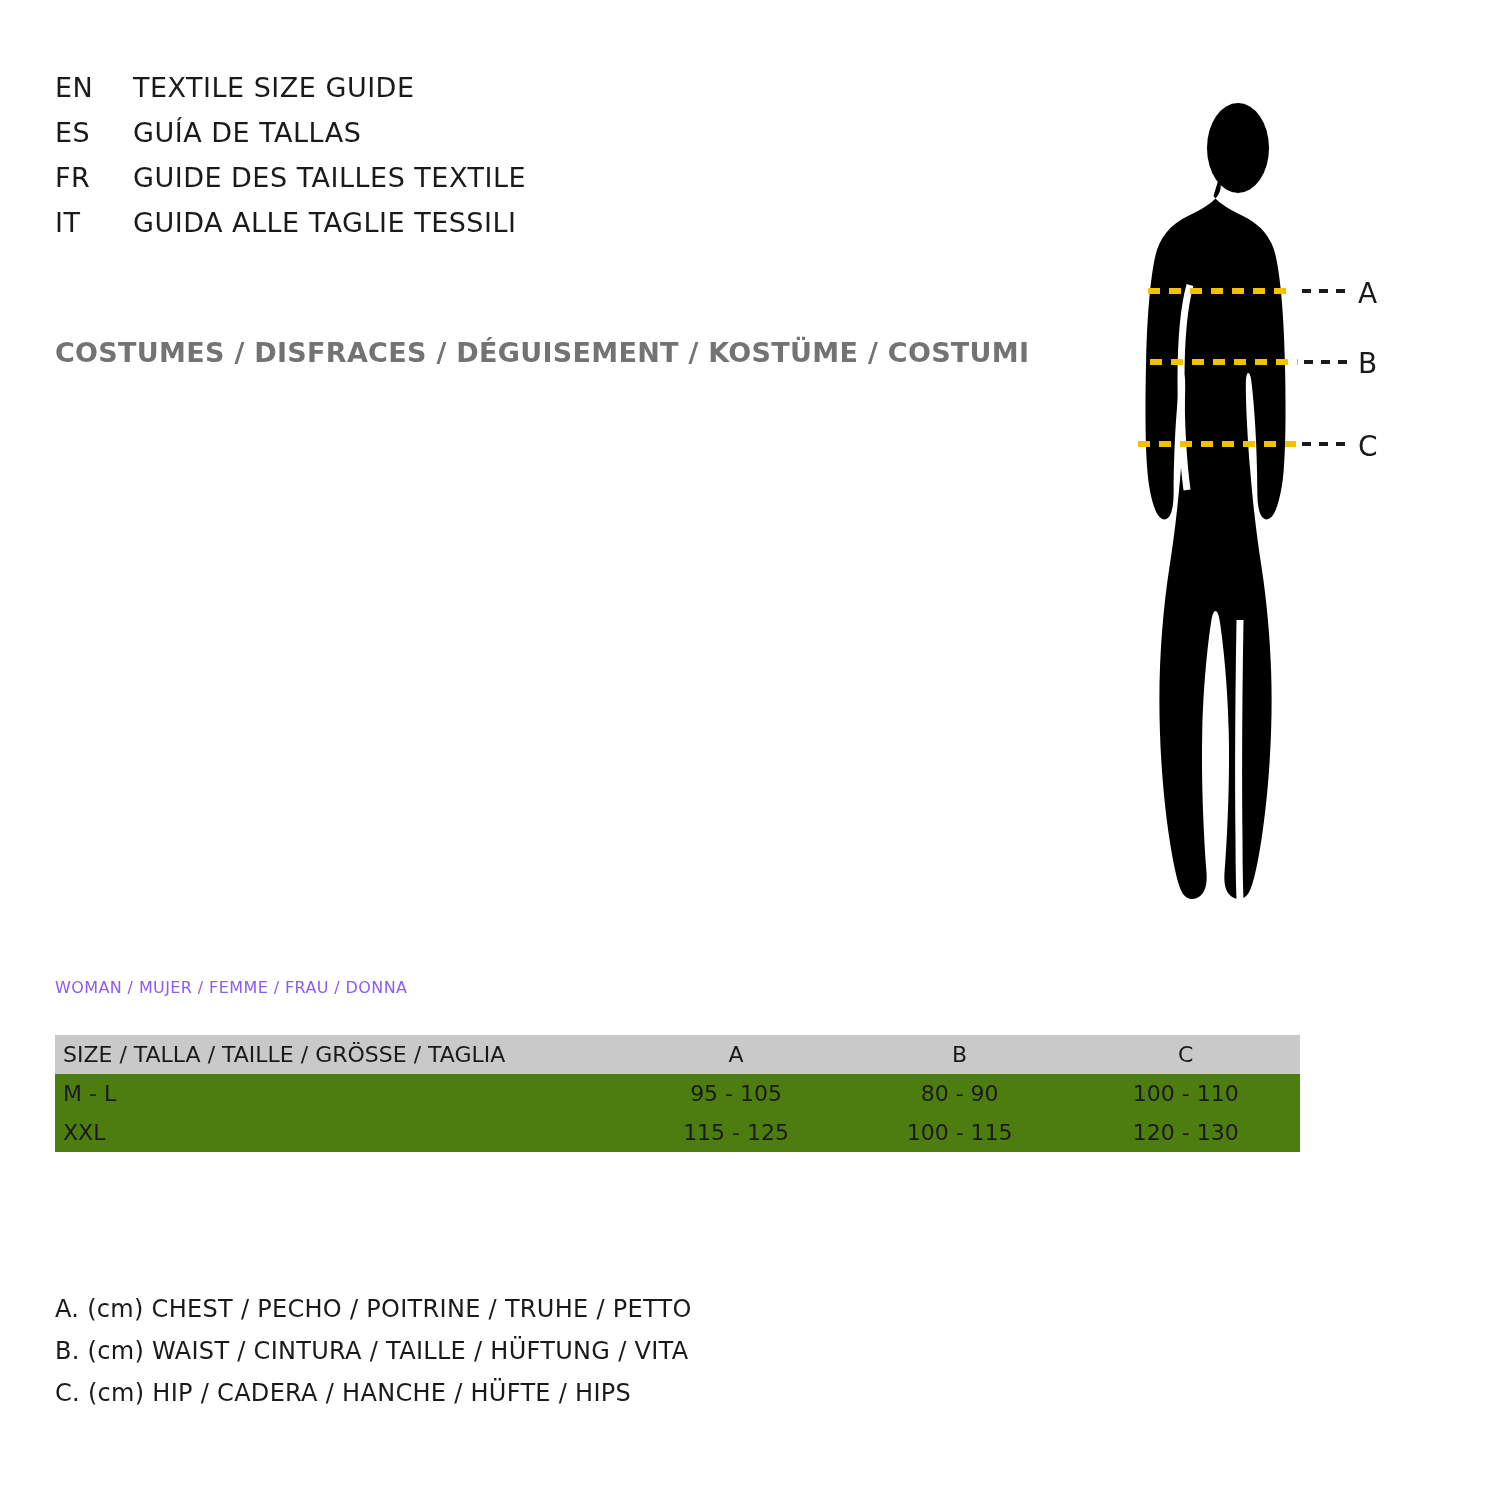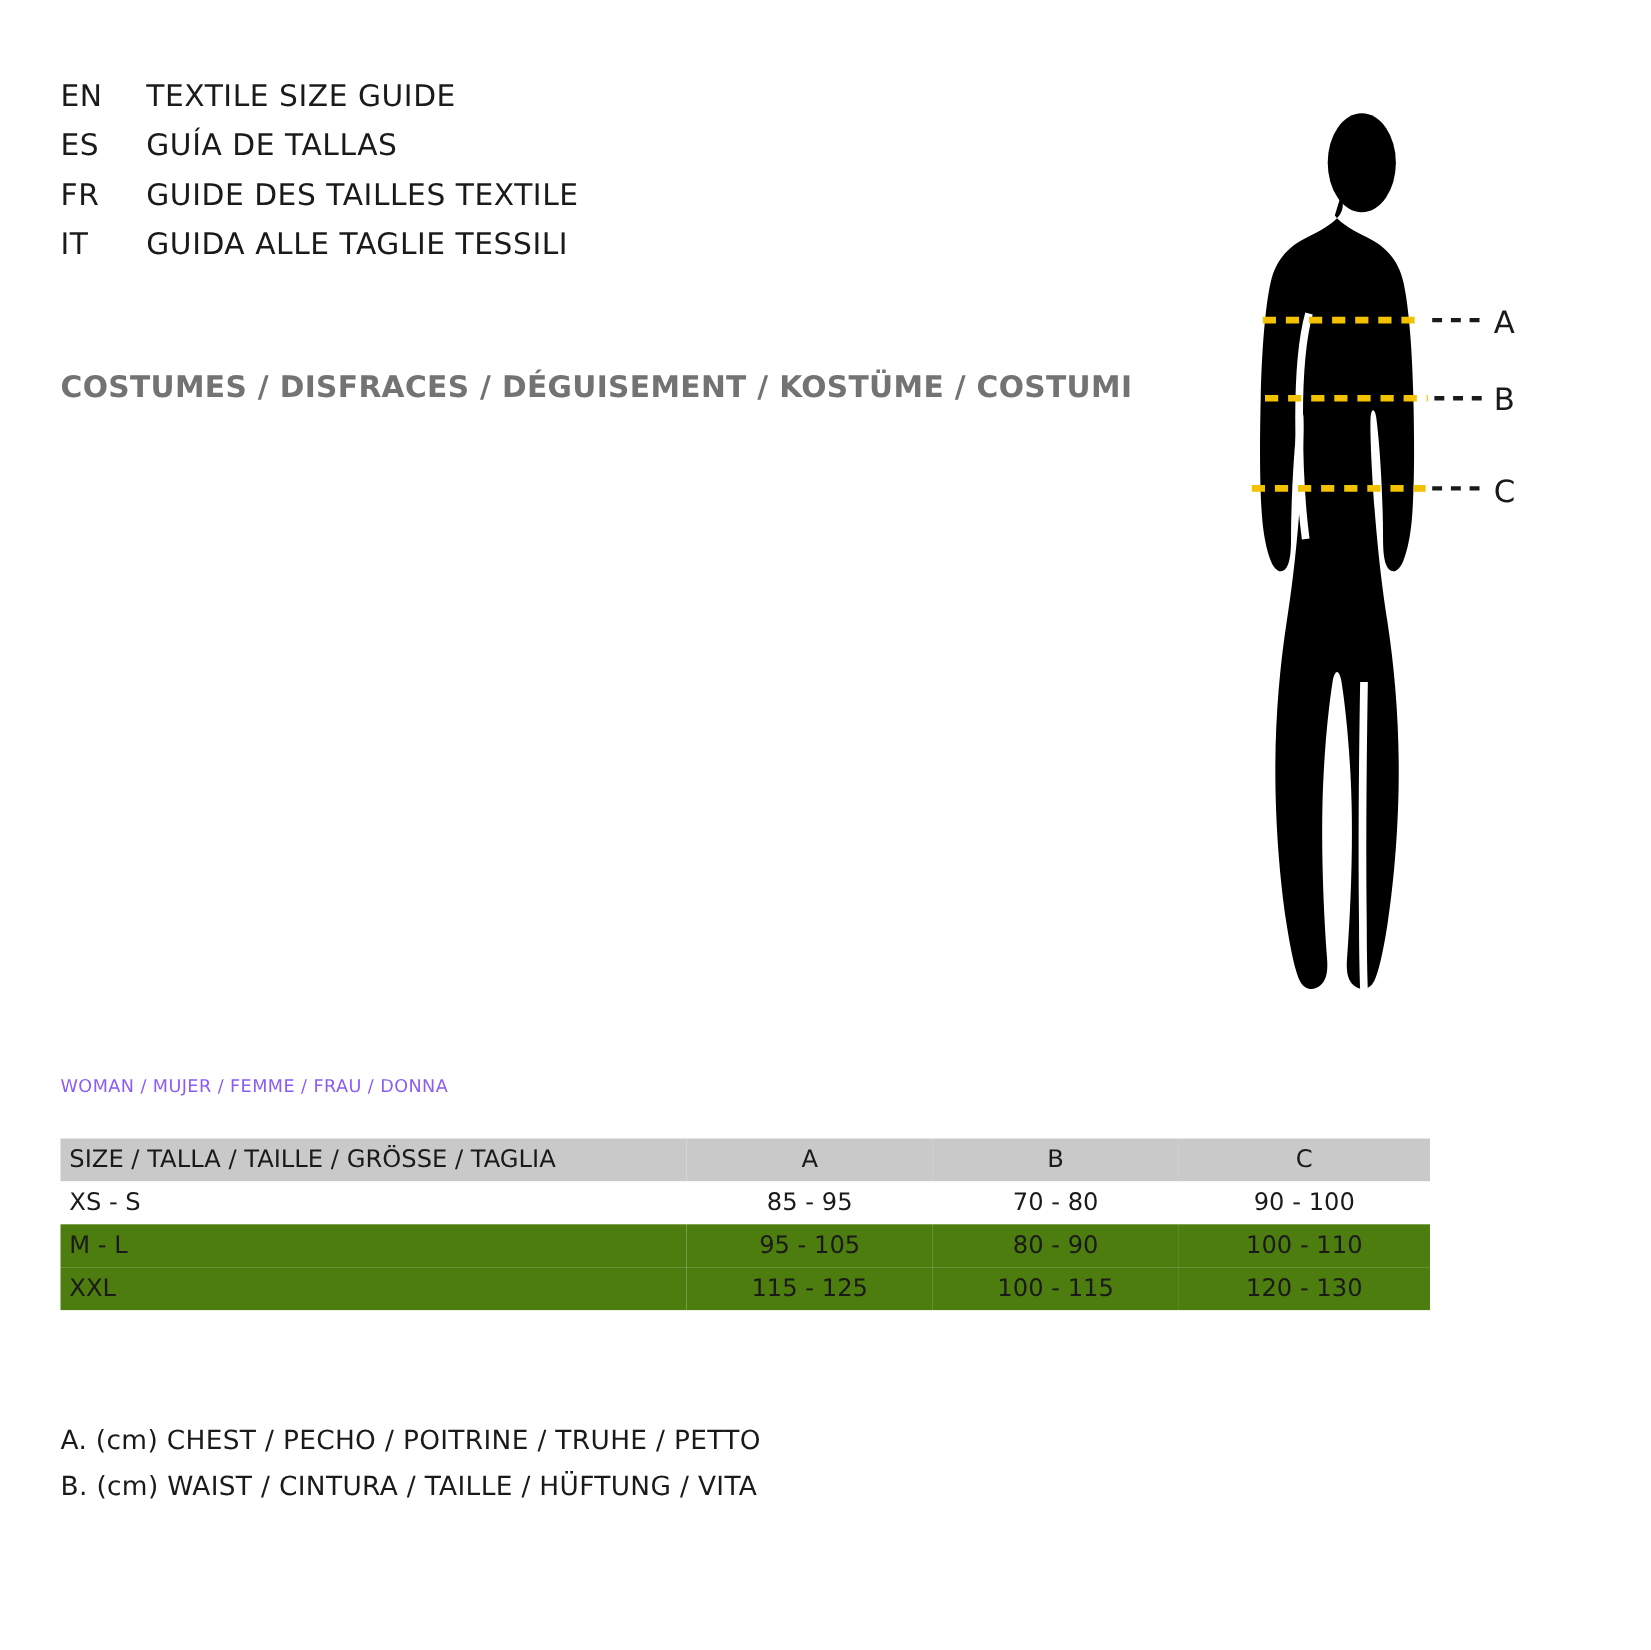--- a/index.html
+++ b/index.html
@@ -227,37 +227,32 @@
 <table class="size-table">
   <thead>
     <tr>
       <th class="lbl">SIZE / TALLA / TAILLE / GRÖSSE / TAGLIA</th>
       <th class="col-a">A</th>
       <th class="col-b">B</th>
       <th class="col-c">C</th>
     </tr>
   </thead>
   <tbody>
-    <tr class="odd">
-      <td class="lbl">XS - S</td>
-      <td class="col-a">85 - 95</td>
-      <td class="col-b">70 - 80</td>
-      <td class="col-c">90 - 100</td>
-    </tr>
     <tr class="even">
       <td class="lbl">M - L</td>
       <td class="col-a">95 - 105</td>
       <td class="col-b">80 - 90</td>
       <td class="col-c">100 - 110</td>
     </tr>
     <tr class="even">
       <td class="lbl">XXL</td>
       <td class="col-a">115 - 125</td>
       <td class="col-b">100 - 115</td>
       <td class="col-c">120 - 130</td>
     </tr>
   </tbody>
 </table>
 
 <div class="legend">
   <div class="legend-row">A. (cm) CHEST / PECHO / POITRINE / TRUHE / PETTO</div>
   <div class="legend-row">B. (cm) WAIST / CINTURA / TAILLE / HÜFTUNG / VITA</div>
+  <div class="legend-row">C. (cm) HIP / CADERA / HANCHE / HÜFTE / HIPS</div>
 </div>
 
 </body></html>

